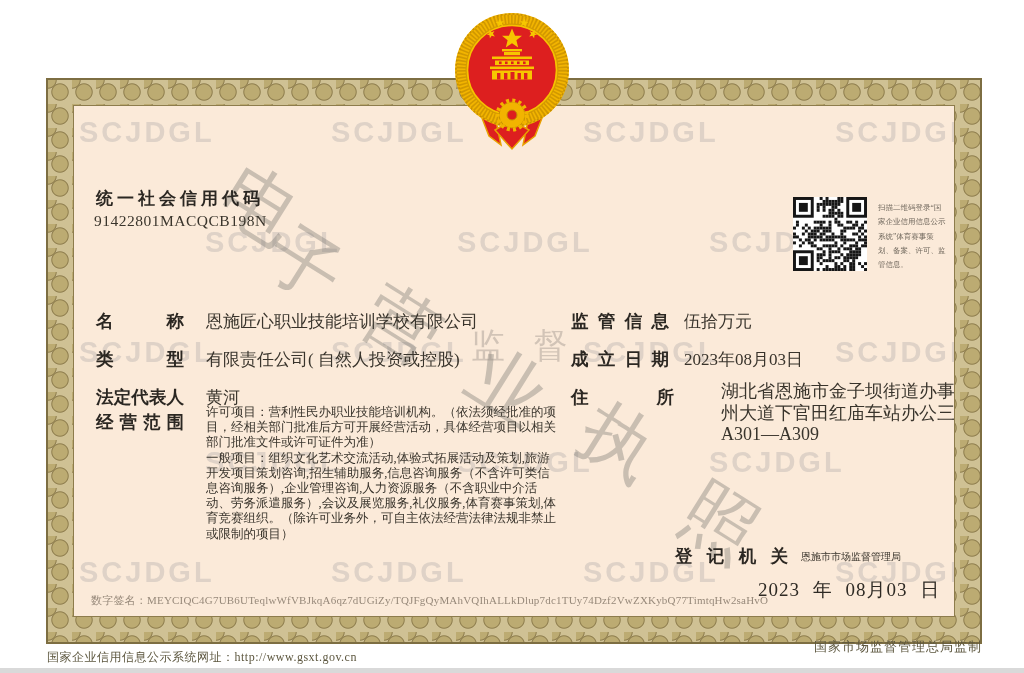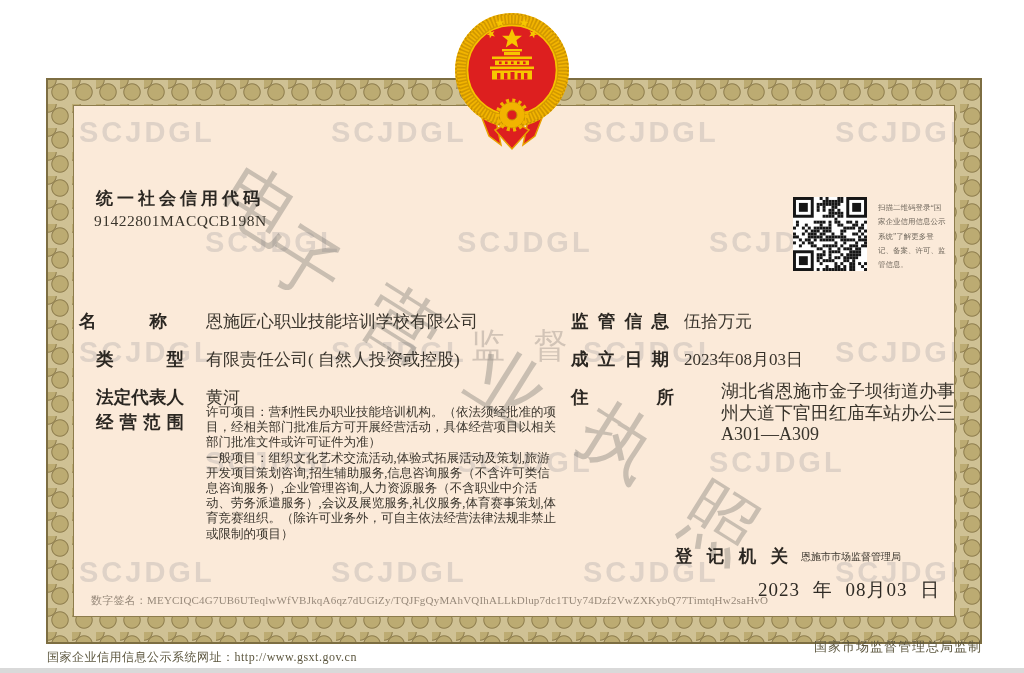--- a/index.html
+++ b/index.html
@@ -33,21 +33,21 @@
          text-shadow:1px 1px 0 #c07f12;line-height:1.18;}
   .qr{position:absolute;left:719px;top:91px;width:74px;height:74px;z-index:2;}
   .qr svg{display:block;width:74px;height:74px;}
   .qr-caption{position:absolute;left:804px;top:95px;width:68px;font-size:7.5px;line-height:1.9;
               color:#6f675c;z-index:2;font-family:"Liberation Serif",serif;}
   
   .lbl{position:absolute;font-size:17.5px;font-weight:700;color:#2b2722;z-index:2;
        text-align:justify;text-align-last:justify;}
   .val{position:absolute;font-size:17px;color:#39342c;z-index:2;
        font-family:"Liberation Serif",serif;}
-  .lbl-name{left:5px;top:203px;width:88px;}   .val-name{left:132px;top:204px;}
+  .lbl-name{left:22px;top:203px;width:88px;}   .val-name{left:132px;top:204px;}
   .lbl-type{left:22px;top:241px;width:88px;}   .val-type{left:132px;top:242px;}
   .lbl-rep{left:22px;top:279px;width:88px;}    .val-rep{left:132px;top:280px;}
   .lbl-scope{left:22px;top:304px;width:88px;}
   .val-scope{left:132px;top:299px;width:352px;font-size:12.5px;line-height:15.2px;
              white-space:pre-wrap;}
   .lbl-capital{left:497px;top:203px;width:98px;} .val-capital{left:610px;top:204px;}
   .lbl-est{left:497px;top:241px;width:98px;}     .val-est{left:610px;top:242px;}
   .lbl-addr{left:497px;top:279px;width:103px;}
   .val-addr{left:627px;top:275px;width:276px;font-size:18px;line-height:21.5px;margin-left:20px;}
   .lbl-registry{left:601px;top:438px;width:113px;}
@@ -338,21 +338,21 @@
             <rect x="3" y="3" width="15" height="15" fill="#fff"></rect>
             <rect x="6" y="6" width="9" height="9" fill="#161616"></rect>
             <rect x="54" y="0" width="21" height="21" fill="#161616"></rect>
             <rect x="57" y="3" width="15" height="15" fill="#fff"></rect>
             <rect x="60" y="6" width="9" height="9" fill="#161616"></rect>
             <rect x="0" y="54" width="21" height="21" fill="#161616"></rect>
             <rect x="3" y="57" width="15" height="15" fill="#fff"></rect>
             <rect x="6" y="60" width="9" height="9" fill="#161616"></rect>
           </svg>
       </div>
-      <div class="qr-caption">扫描二维码登录“国家企业信用信息公示系统”了解更多登记、备案、许可、监管信息。</div>
+      <div class="qr-caption">扫描二维码登录“国家企业信用信息公示系统”体育赛事策划、备案、许可、监管信息。</div>
 
       <div class="lbl lbl-name">名称</div>
       <div class="val val-name">恩施匠心职业技能培训学校有限公司</div>
 
       <div class="lbl lbl-type">类型</div>
       <div class="val val-type">有限责任公司( 自然人投资或控股)</div>
 
       <div class="lbl lbl-rep">法定代表人</div>
       <div class="val val-rep">黄河</div>
 

